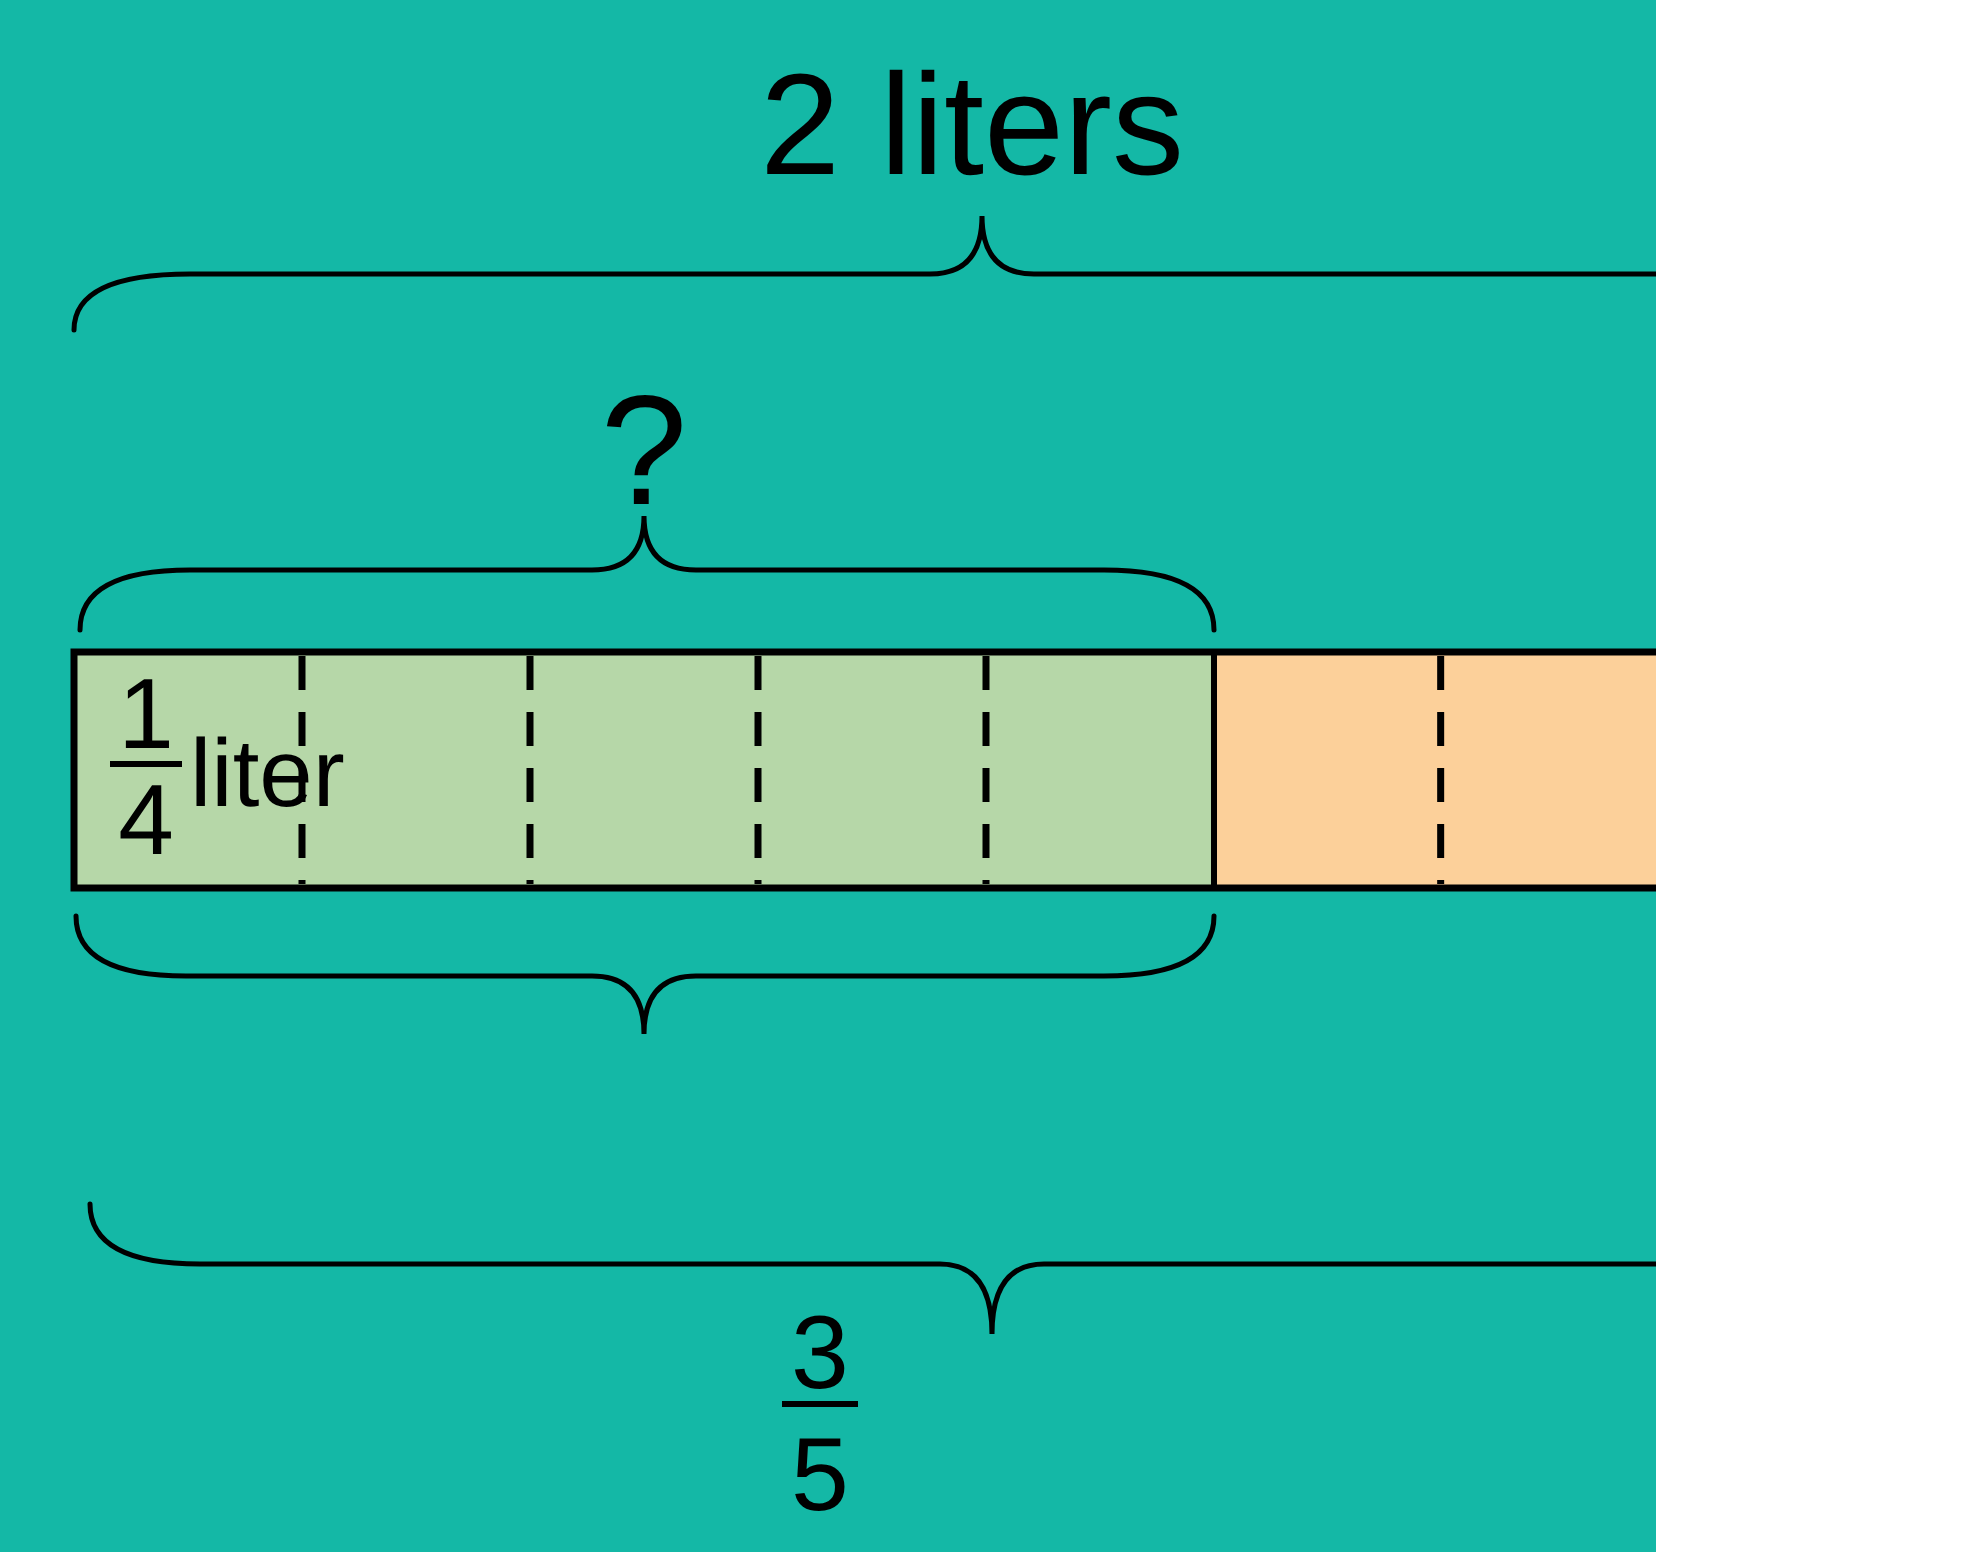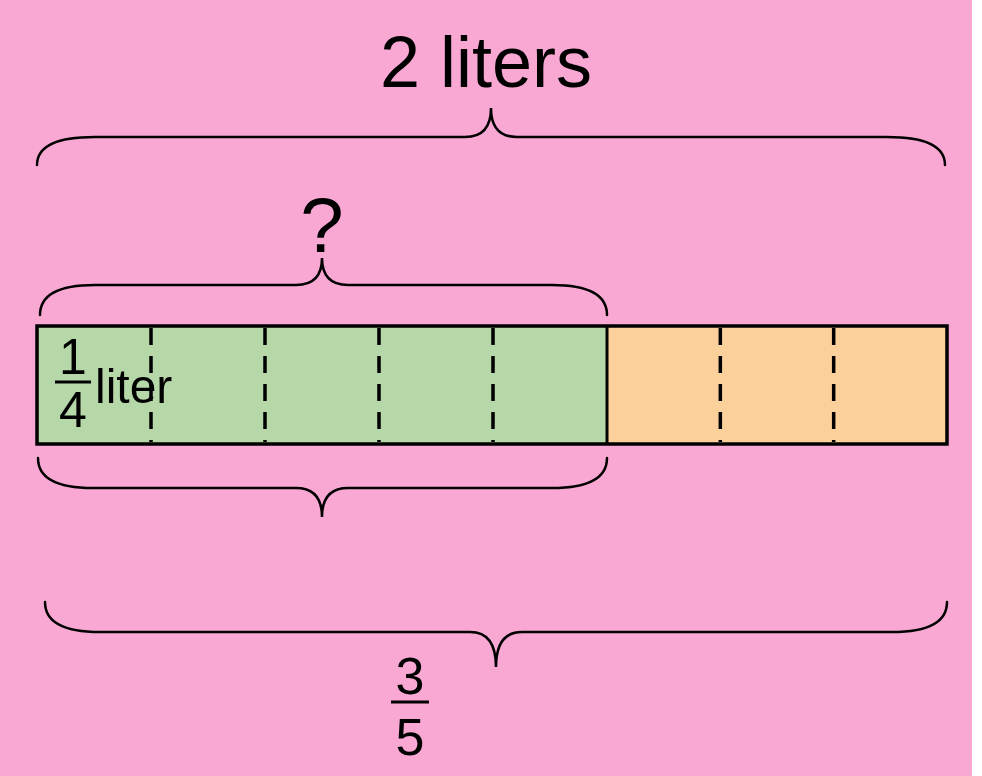--- a/index.html
+++ b/index.html
@@ -1,17 +1,17 @@
 <!DOCTYPE html>
 <html><head>
 <meta charset="utf-8">
 <style>
   html,body{margin:0;padding:0;background:#ffffff;}
   body{font-family:"Liberation Sans", sans-serif;}
-  .stage{position:relative;width:972px;height:776px;background:#f9a8d4;overflow:hidden;text-align:right;}
+  .stage{position:relative;width:828px;height:776px;background:#14b8a6;overflow:hidden;text-align:right;}
   svg text{font-family:"Liberation Sans", sans-serif;fill:#000;}
 </style>
 </head>
 <body>
 
 <div class="stage">
   <svg width="982" height="776" viewBox="0 0 982 776" xmlns="http://www.w3.org/2000/svg">
 
     <g>
         <rect x="37" y="326" width="570" height="118" fill="#b6d7a8"></rect>

